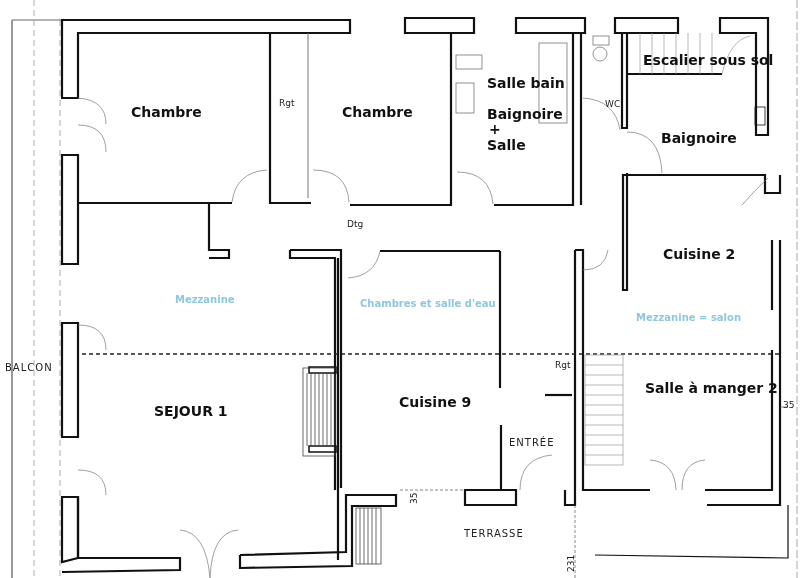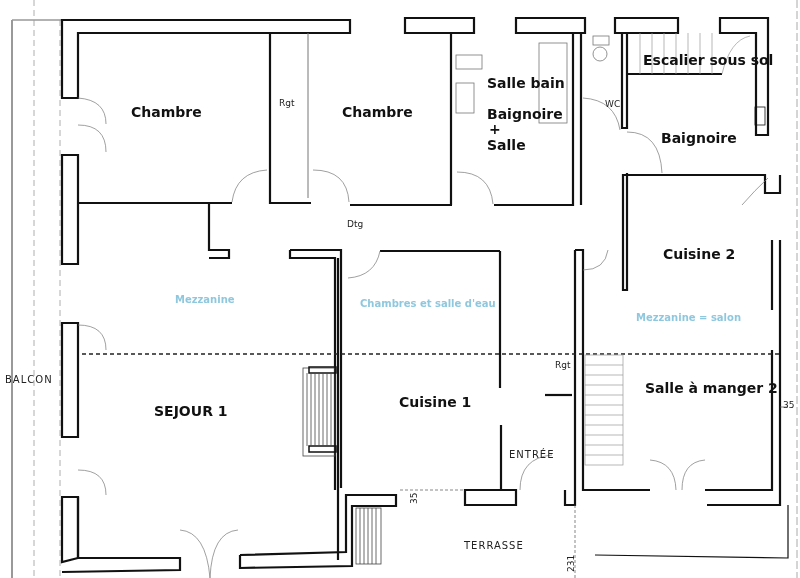--- a/index.html
+++ b/index.html
@@ -1,19 +1,19 @@
 <!DOCTYPE html>
 <html><head>
 <meta charset="utf-8">
 <style>
   html, body { margin:0; padding:0; background:#ffffff; }
   body { width:800px; height:578px; position:relative; overflow:hidden; font-family:"DejaVu Sans", sans-serif; }
   #plan { position:absolute; left:0; top:0; width:800px; height:578px; }
   .lbl { position:absolute; font-size:14px; font-weight:bold; color:#111; white-space:nowrap; }
-  .lbl-thin { position:absolute; font-size:10px; color:#222; white-space:nowrap; letter-spacing:1px;margin-top:12px; }
+  .lbl-thin { position:absolute; font-size:10px; color:#222; white-space:nowrap; letter-spacing:1px; }
   .lbl-blue { position:absolute; font-size:10px; font-weight:bold; color:#8fc8de; white-space:nowrap; }
   .lbl-small { position:absolute; font-size:9px; color:#222; white-space:nowrap; }
   .rot { transform:rotate(-90deg); transform-origin:left top; }
 </style>
 </head>
 <body>
 
 <svg id="plan" viewBox="0 0 800 578" xmlns="http://www.w3.org/2000/svg">
 
   <g stroke="#999" fill="none">
@@ -170,21 +170,21 @@
 <div class="lbl" style="left:487px;top:75px;">Salle bain</div>
 <div class="lbl" style="left:487px;top:106px;text-align:center;">Baignoire</div>
 <div class="lbl" style="left:489px;top:121px;">+</div>
 <div class="lbl" style="left:487px;top:137px;">Salle</div>
 <div class="lbl" style="left:643px;top:52px;">Escalier sous sol</div>
 <div class="lbl-small" style="left:605px;top:99px;">WC</div>
 <div class="lbl" style="left:661px;top:130px;">Baignoire</div>
 <div class="lbl-small" style="left:347px;top:219px;">Dtg</div>
 <div class="lbl" style="left:663px;top:246px;">Cuisine 2</div>
 <div class="lbl" style="left:154px;top:403px;">SEJOUR 1</div>
-<div class="lbl" style="left:399px;top:394px;">Cuisine 1</div>
+<div class="lbl" style="left:399px;top:394px;">Cuisine 9</div>
 <div class="lbl-small" style="left:555px;top:360px;">Rgt</div>
 <div class="lbl" style="left:645px;top:380px;">Salle à manger 2</div>
 <div class="lbl-thin" style="left:509px;top:437px;">ENTRÉE</div>
 
 <div class="lbl-thin" style="left:5px;top:362px;">BALCON</div>
 <div class="lbl-thin" style="left:464px;top:528px;">TERRASSE</div>
 
 <div class="lbl-blue" style="left:175px;top:294px;">Mezzanine</div>
 <div class="lbl-blue" style="left:360px;top:298px;">Chambres    et   salle d'eau</div>
 <div class="lbl-blue" style="left:636px;top:312px;">Mezzanine = salon</div>

